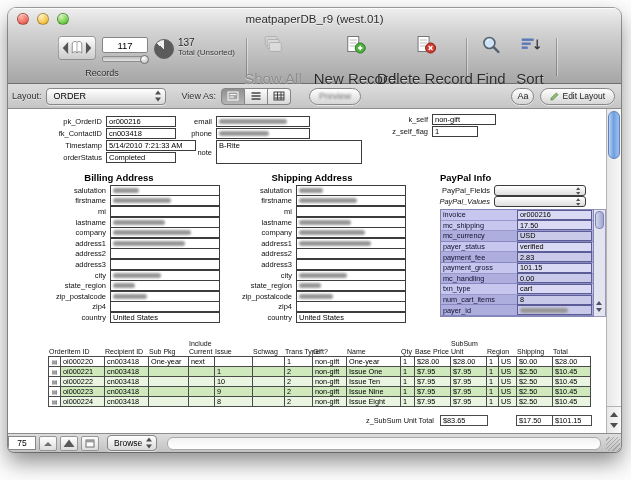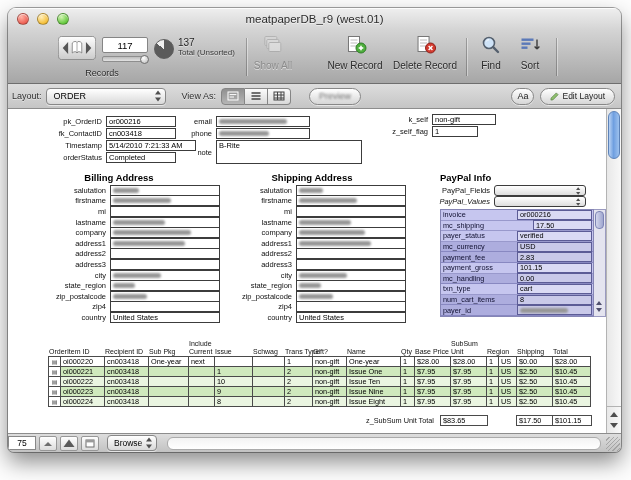--- a/index.html
+++ b/index.html
@@ -29,21 +29,21 @@
     background:linear-gradient(#bcbcbc,#e2e2e2);}
   .rec-thumb{position:absolute;top:-2px;left:83%;width:7px;height:7px;border-radius:50%;
     border:1px solid #6f6f6f;background:radial-gradient(circle at 35% 30%,#fff,#b9b9b9);}
   .pie{width:18px;height:18px;border-radius:50%;border:1px solid #5e5e5e;
     background:conic-gradient(#5b5b5b 0 307deg,#efefef 307deg 360deg);}
   .tot-num{font-size:10px;color:#262626;text-shadow:0 1px 0 rgba(255,255,255,.5);}
   .tot-lab{font-size:8px;color:#3a3a3a;text-shadow:0 1px 0 rgba(255,255,255,.5);}
   .records-label{font-size:9px;color:#2c2c2c;text-align:center;text-shadow:0 1px 0 rgba(255,255,255,.55);}
   .tb-btn{position:absolute;top:5px;transform:translateX(-50%);display:flex;flex-direction:column;
     align-items:center;cursor:default;}
-  .tb-label{font-size:10px;color:#2a2a2a;margin-top:1px;white-space:nowrap;
+  .tb-label{font-size:15px;color:#2a2a2a;margin-top:11px;white-space:nowrap;
     text-shadow:0 1px 0 rgba(255,255,255,.55);}
   .tb-btn.disabled .tb-label{color:#8b8b8b;}
   .tb-btn.disabled svg{opacity:.5;}
   .tb-divider{position:absolute;top:8px;height:38px;width:1px;background:rgba(50,50,50,.32);
     box-shadow:1px 0 0 rgba(255,255,255,.4);}
   
   .layoutbar{position:relative;height:24px;background:linear-gradient(#dddddd,#c5c5c5);
     border-bottom:1px solid #8d8d8d;display:flex;align-items:center;}
   .lb-label{font-size:9px;color:#303030;text-shadow:0 1px 0 rgba(255,255,255,.5);}
   .popup{position:relative;height:15px;border:1px solid #878787;border-radius:4px;
@@ -497,31 +497,31 @@
             </span>
           </div>
         </div>
 
       <div class="abs" id="paypal-wrap" style="left:432px;top:100px">
         <div id="paypal-list">
             <div class="pp-row" style="background: rgb(198, 198, 239);">
               <span class="pp-name">invoice</span>
               <span class="pp-val">or000216</span>
             </div>
-            <div class="pp-row" style="background: rgb(198, 198, 239); gap: 16px;">
+            <div class="pp-row" style="background: rgb(198, 198, 239);">
               <span class="pp-name">mc_shipping</span>
               <span class="pp-val">17.50</span>
+            </div>
+            <div class="pp-row" style="background: rgb(173, 173, 222);">
+              <span class="pp-name">mc_currency</span>
+              <span class="pp-val">USD</span>
             </div>
             <div class="pp-row" style="background: rgb(198, 198, 239);">
               <span class="pp-name">payer_status</span>
               <span class="pp-val">verified</span>
-            </div>
-            <div class="pp-row" style="background: rgb(173, 173, 222);">
-              <span class="pp-name">mc_currency</span>
-              <span class="pp-val">USD</span>
             </div>
             <div class="pp-row" style="background: rgb(173, 173, 222);">
               <span class="pp-name">payment_fee</span>
               <span class="pp-val">2.83</span>
             </div>
             <div class="pp-row" style="background: rgb(198, 198, 239);">
               <span class="pp-name">payment_gross</span>
               <span class="pp-val">101.15</span>
             </div>
             <div class="pp-row" style="background: rgb(173, 173, 222);">

